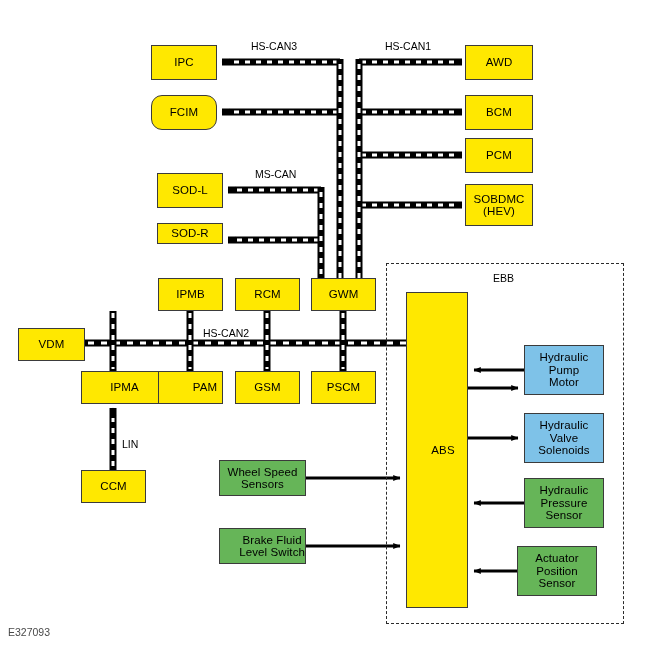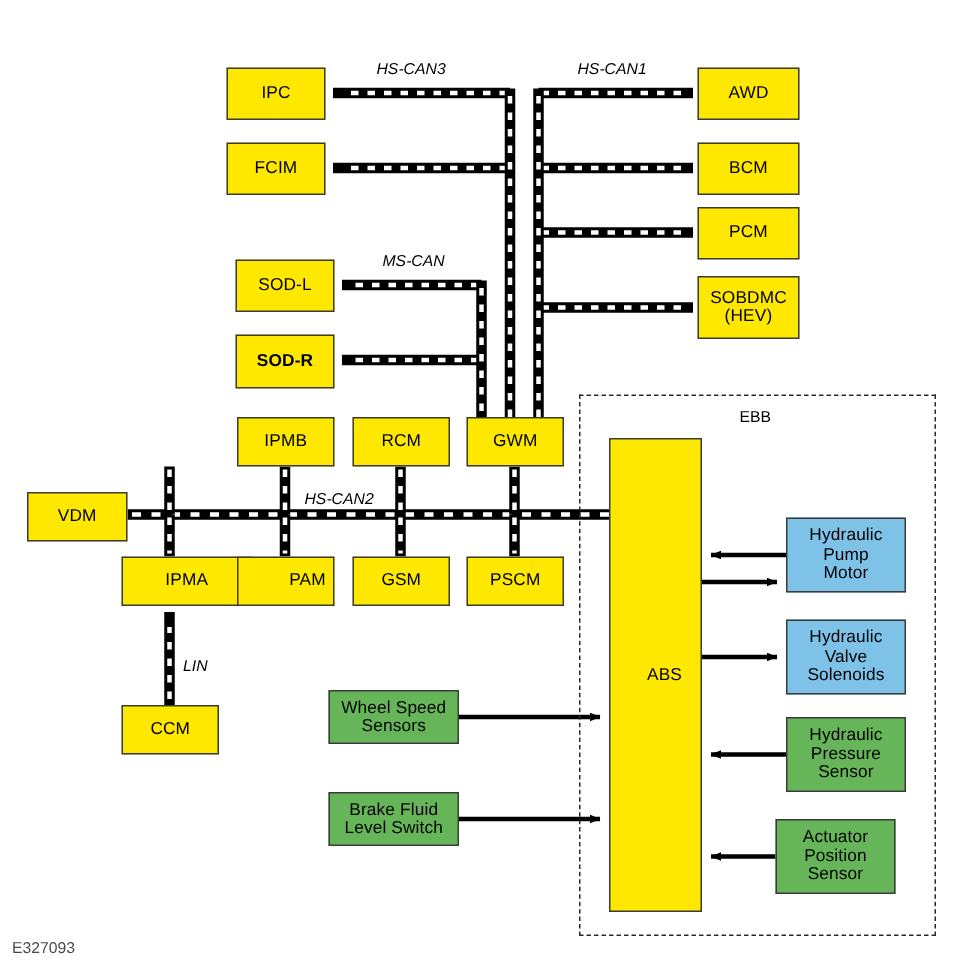--- a/index.html
+++ b/index.html
@@ -9,21 +9,21 @@
   svg{position:absolute;left:0;top:0;width:650px;height:650px;}
 
   .node{position:absolute;box-sizing:border-box;border:1.4px solid #3b3b3b;
         display:flex;align-items:center;justify-content:center;text-align:center;
         font-size:11.5px;line-height:12.5px;letter-spacing:.1px;color:#000;}
   .ecu{background:#ffe800;}
   .sensor{background:#66b558;}
   .actuator{background:#7ec2e8;}
   .node span{display:block;pointer-events:none;white-space:pre-line;}
 
-  .buslabel{position:absolute;font-size:10.5px;color:#000;white-space:nowrap;font-style:italic;}
+  .buslabel{position:absolute;font-size:10.5px;color:#000;white-space:nowrap;}
   .grouplabel{position:absolute;font-size:10.5px;color:#000;white-space:nowrap;}
   .figid{position:absolute;left:8px;top:626px;font-size:10.5px;color:#4a4a4a;}
   .ebbbox{position:absolute;box-sizing:border-box;border:1.6px dashed #2b2b2b;background:transparent;}
 </style>
 </head>
 <body>
 
 <div id="canvas">
 
   <svg viewBox="0 0 650 650">
@@ -110,29 +110,29 @@
     </g>
   </svg>
 
   <div class="ebbbox" style="left:386px;top:263px;width:238px;height:361px;"></div>
   <div class="grouplabel" style="left:493px;top:272px;">EBB</div>
 
   <div class="node ecu" style="left:151px;top:45px;width:66px;height:35px;">
     <span>IPC</span>
     </div>
 
-  <div class="node ecu" style="left:151px;top:95px;width:66px;height:35px;">
+  <div class="node ecu" style="left:151px;top:95px;width:66px;height:35px;border-radius:11px;">
     <span>FCIM</span>
     </div>
 
   <div class="node ecu" style="left:157px;top:173px;width:66px;height:35px;">
     <span>SOD-L</span>
     </div>
 
-  <div class="node ecu" style="left:157px;top:223px;width:66px;height:36px;font-weight:bold;">
+  <div class="node ecu" style="left:157px;top:223px;width:66px;height:21px;">
     <span>SOD-R</span>
     </div>
 
   <div class="node ecu" style="left:465px;top:45px;width:68px;height:35px;">
     <span>AWD</span>
     </div>
 
   <div class="node ecu" style="left:465px;top:95px;width:68px;height:35px;">
     <span>BCM</span>
     </div>
@@ -181,21 +181,21 @@
 
   <div class="node ecu" style="left:81px;top:470px;width:65px;height:33px;">
     <span>CCM</span>
     </div>
 
   <div class="node sensor" style="left:219px;top:460px;width:87px;height:36px;">
     <span>Wheel Speed
 Sensors</span>
     </div>
 
-  <div class="node sensor" style="left:219px;top:528px;width:87px;height:36px;">
+  <div class="node sensor" style="left:219px;top:528px;width:87px;height:36px;justify-content:flex-end;">
     <span>Brake Fluid
 Level Switch</span>
     </div>
 
   <div class="node ecu" style="left:406px;top:292px;width:62px;height:316px;align-items:center;padding-left:12px;">
     <span>ABS</span>
     </div>
 
   <div class="node actuator" style="left:524px;top:345px;width:80px;height:50px;">
     <span>Hydraulic

